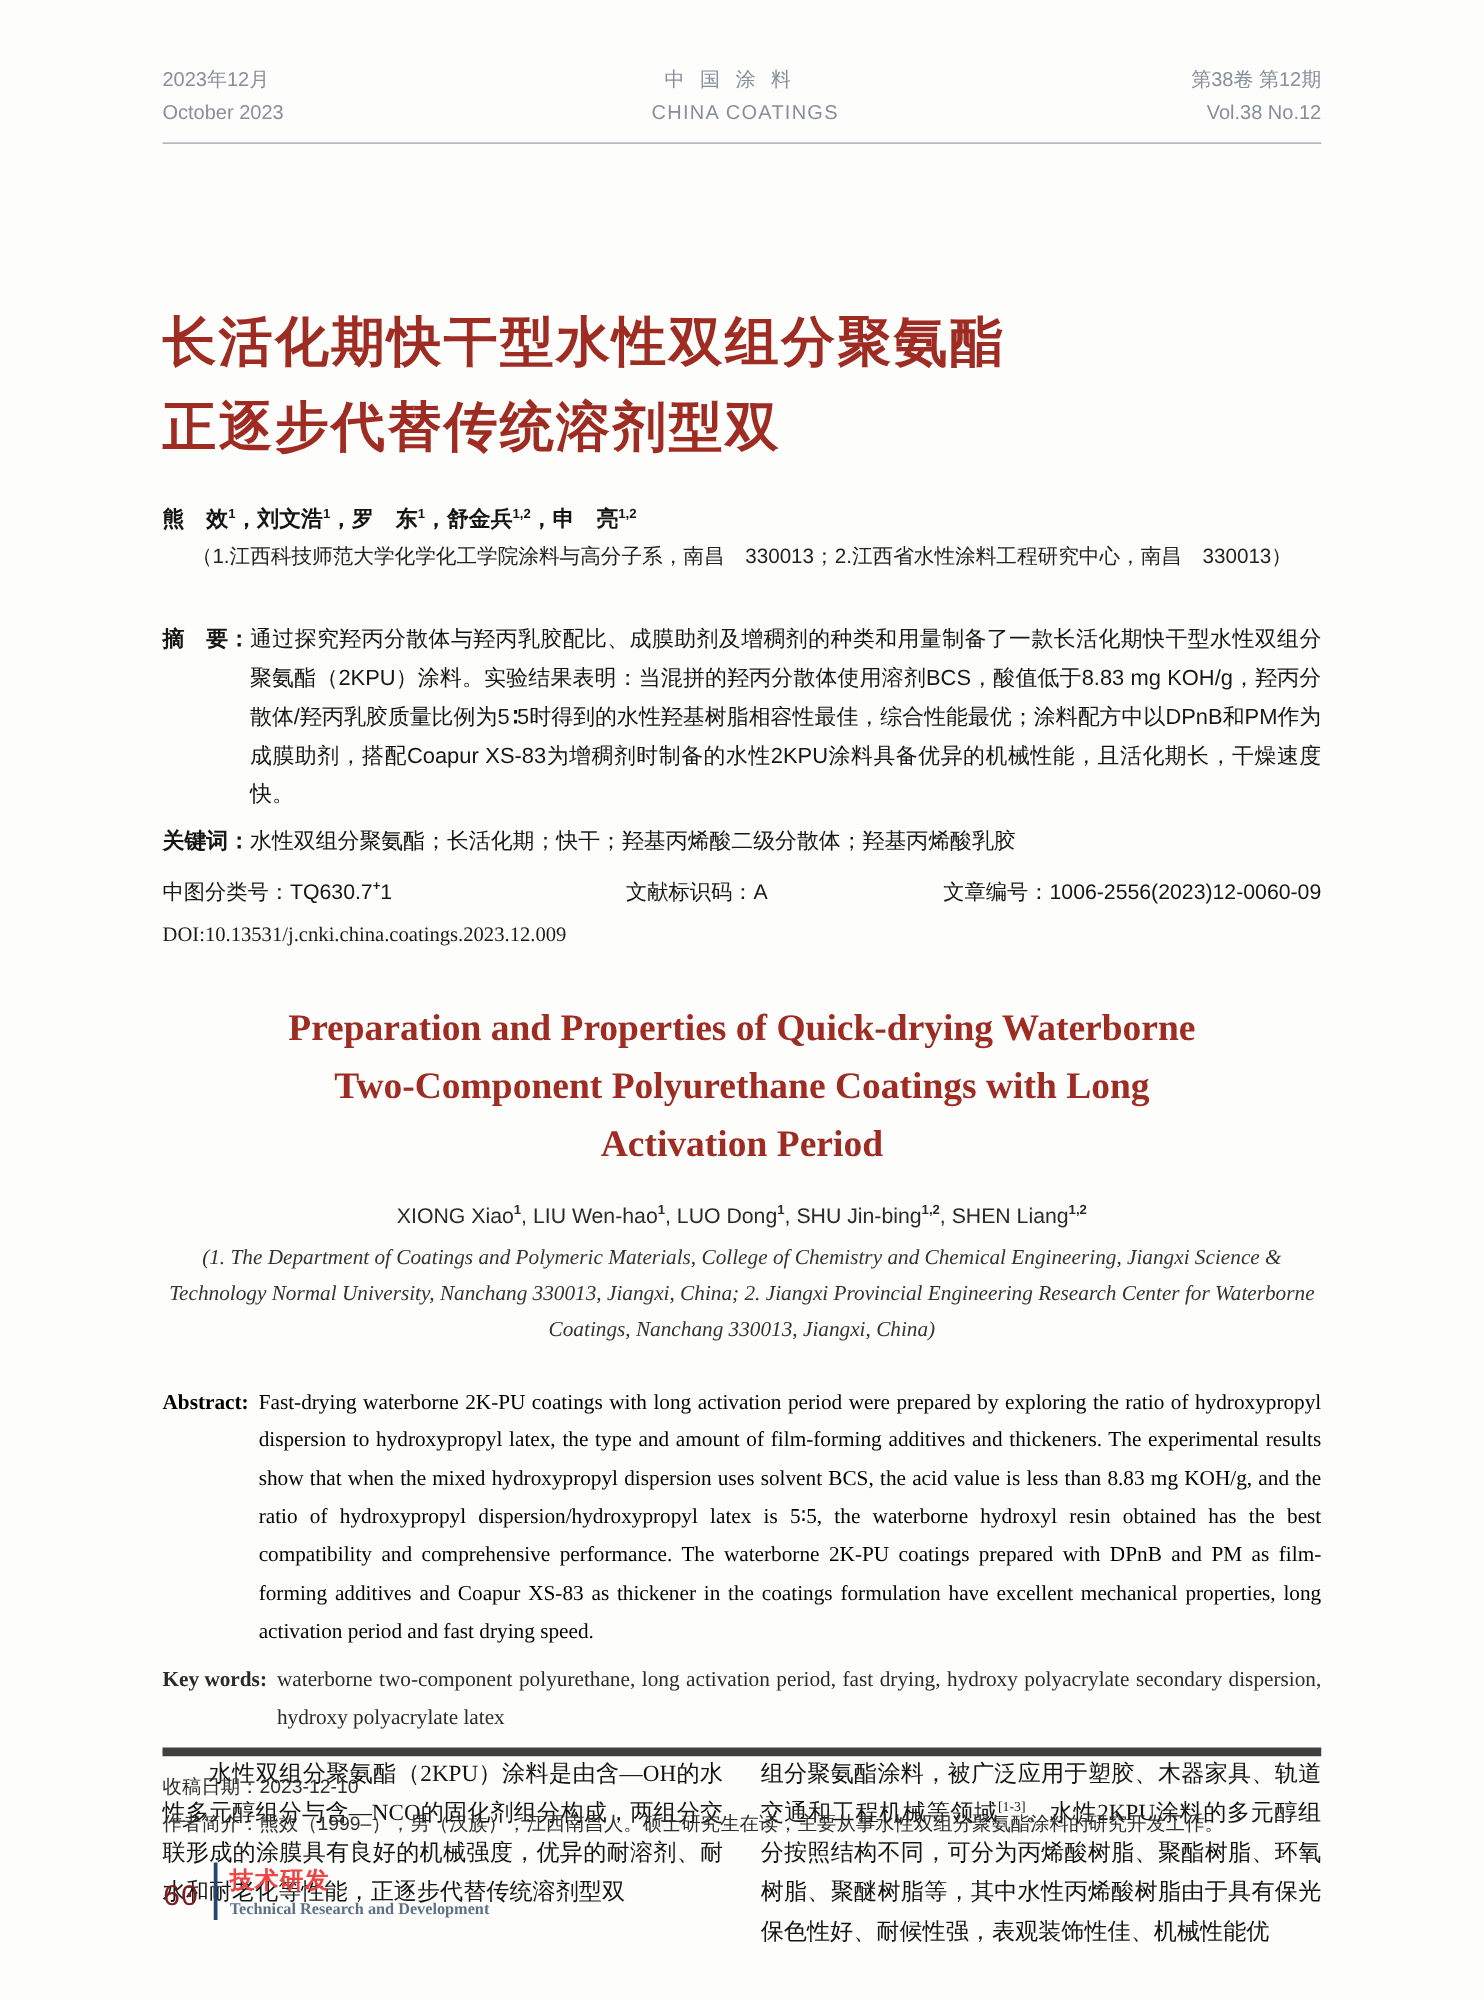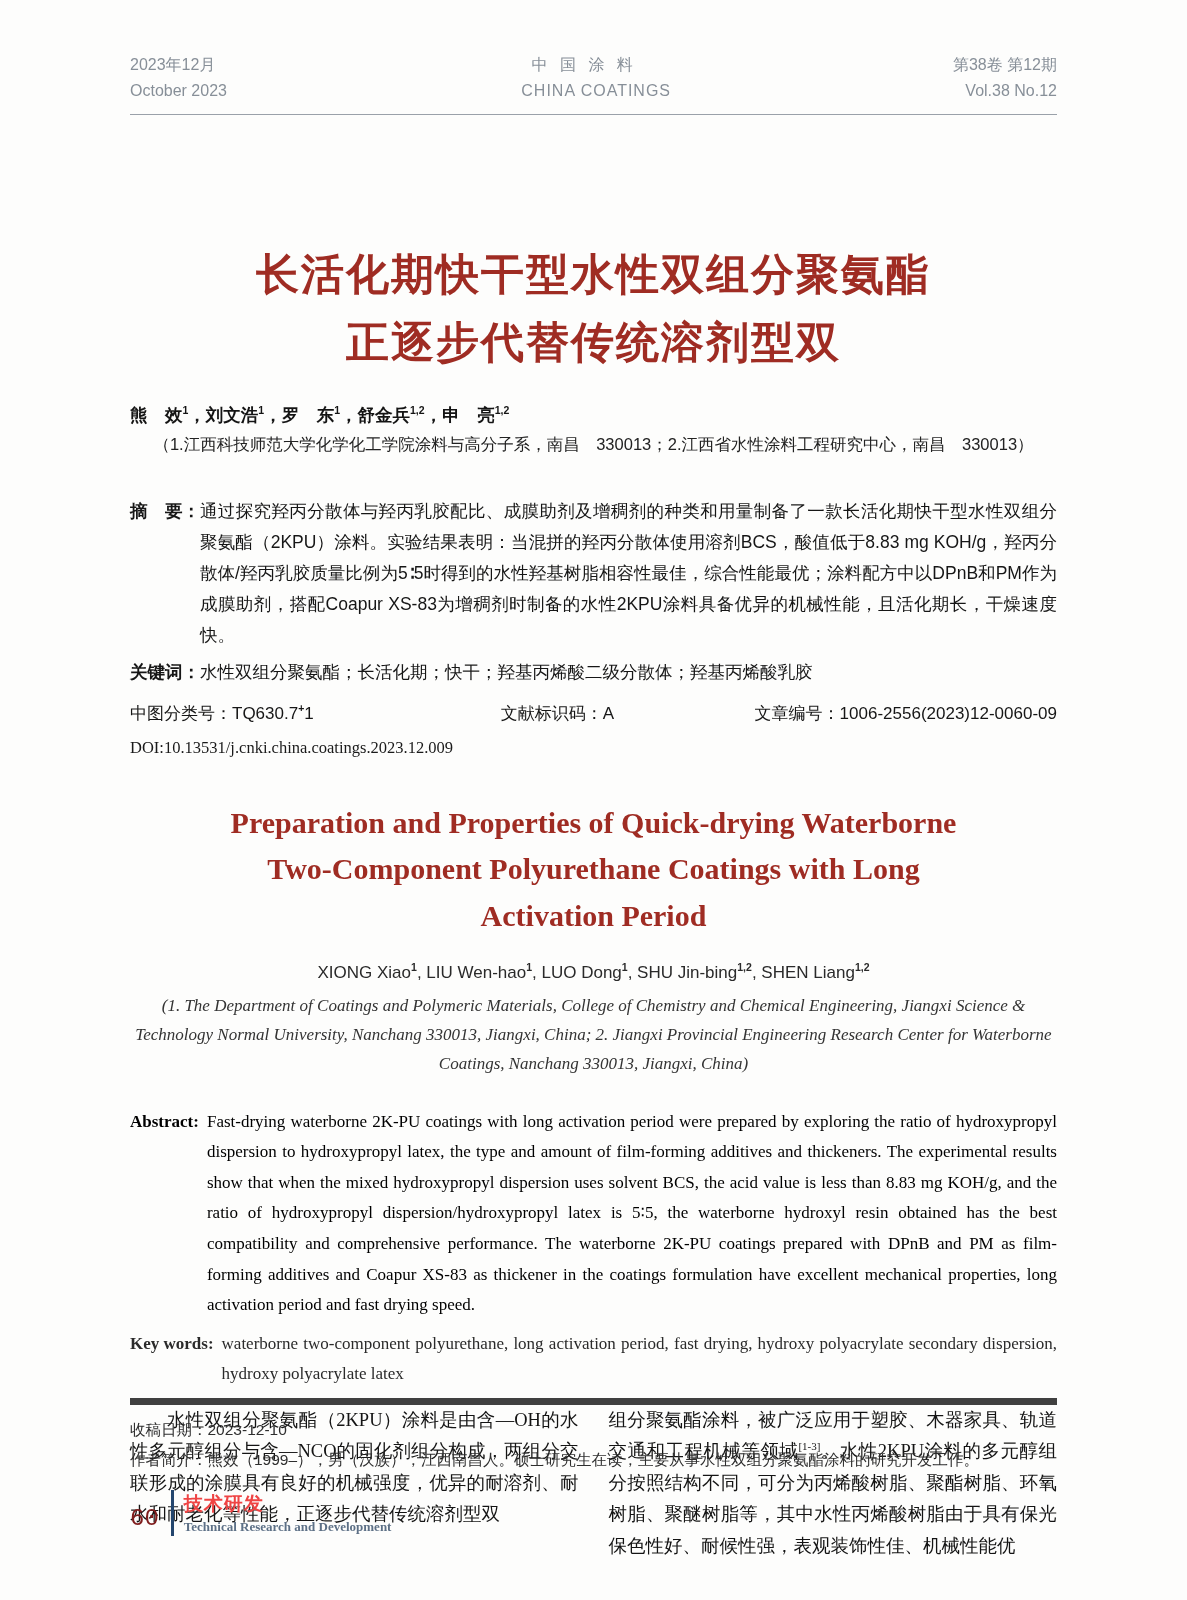--- a/index.html
+++ b/index.html
@@ -26,21 +26,20 @@
   }
   .jheader .hrow { display:flex; justify-content:space-between; }
   .jheader .hc { text-align:center; letter-spacing:4px; }
   .jheader .hc.en { letter-spacing:1px; }
   .jheader .hl { text-align:left; }
   .jheader .hr { text-align:right; }
 
   
   .title-cn {
     margin-top:126px;
-    text-align:center;
     color:#9f2c23;
     font-weight:800;
     font-size:43px;
     line-height:1.58;
     letter-spacing:2px;
   }
 
   
   .authors-cn {
     margin-top:26px;

